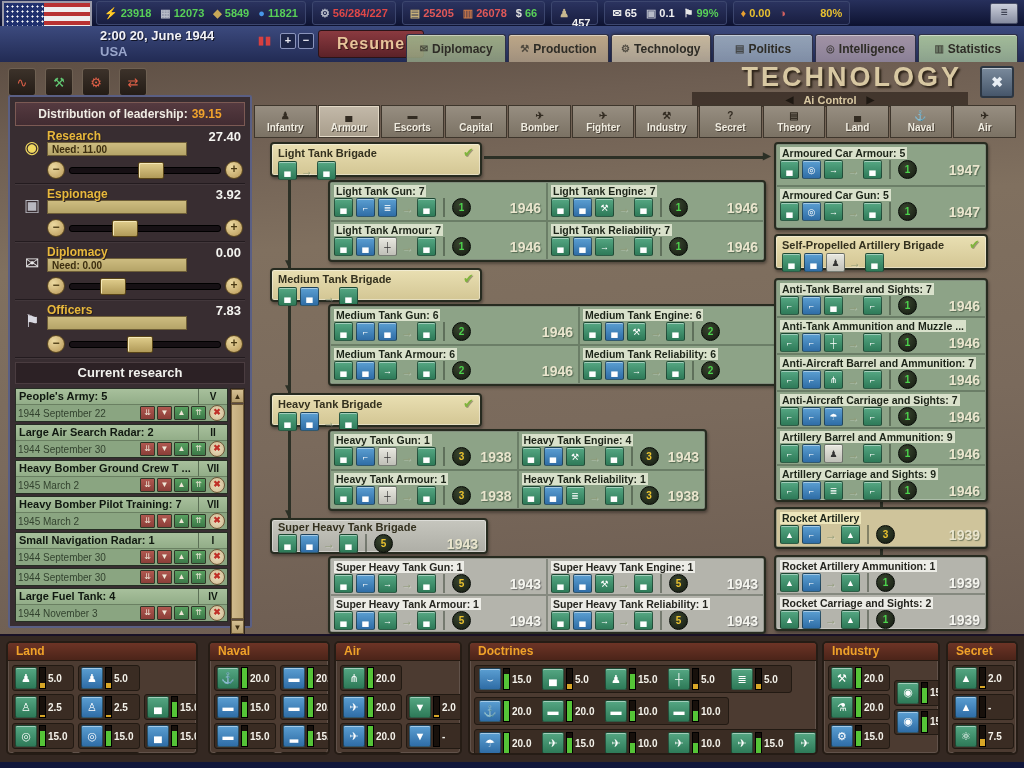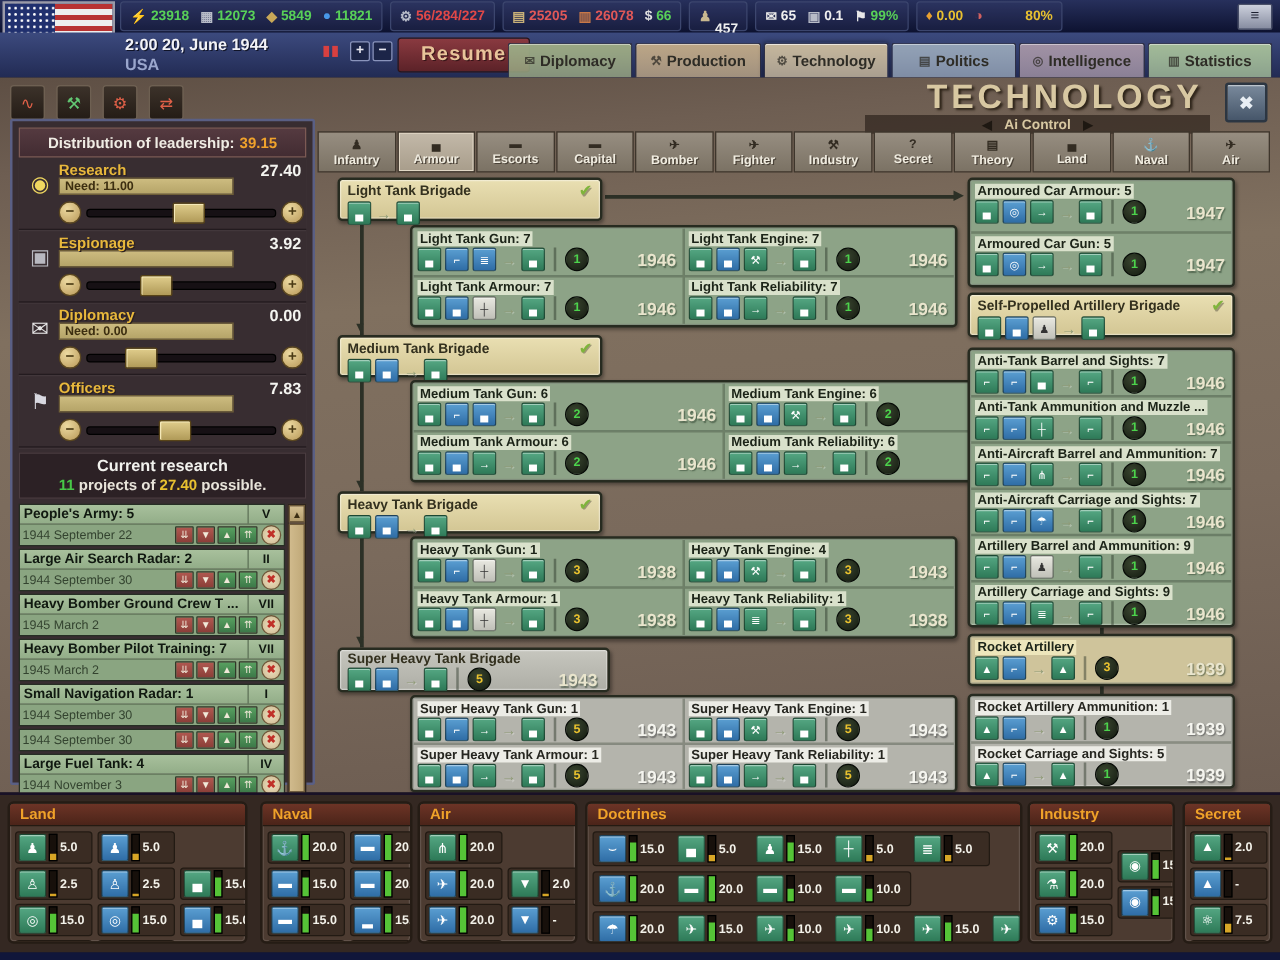--- a/index.html
+++ b/index.html
@@ -368,21 +368,20 @@
               <div class="sl-track">
                 <div class="sl-handle" style="left: 38%;"></div>
               </div>
               <span class="sl-btn">+</span>
             </div>
           </div>
         </div>
       </div>
     <div class="cr-h">
       <div class="cr-t">Current research</div>
-      <div class="cr-p"><span class="c1">11</span><span> projects of </span><span class="c2">27.40</span><span> possible.</span></div>
     </div>
     <div class="res-wrap">
       <div class="res-list">
           <div class="ritem">
             <div class="rname">
               <span class="rn">People's Army: 5</span>
               <span class="rlvl">V</span>
             </div>
             <div class="rdate">
               <span class="rd">1944 September 22</span>
@@ -721,21 +720,21 @@
             <span class="icsq blue">▄</span>
             <span class="icsq green">→</span>
             <span class="t-arrow">→</span>
             <span class="icsq green">▄</span>
             <span class="t-sep"></span>
             <span class="badge">2</span>
             <span class="t-year">1946</span>
           </div>
         </div>
       </div>
-      <div class="group researched cols2" style="left: 76px; top: 291px; width: 438px; height: 82px;">
+      <div class="group researched cols2" style="left: 76px; top: 291px; width: 379px; height: 82px;">
         <div class="tech">
           <div class="t-name">Heavy Tank Gun: 1</div>
           <div class="t-row">
             <span class="icsq green">▄</span>
             <span class="icsq blue">⌐</span>
             <span class="icsq white">┼</span>
             <span class="t-arrow">→</span>
             <span class="icsq green">▄</span>
             <span class="t-sep"></span>
             <span class="badge yellow">3</span>
@@ -965,21 +964,21 @@
             <span class="icsq green">▲</span>
             <span class="icsq blue">⌐</span>
             <span class="t-arrow">→</span>
             <span class="icsq green">▲</span>
             <span class="t-sep"></span>
             <span class="badge">1</span>
             <span class="t-year">1939</span>
           </div>
         </div>
         <div class="tech">
-          <div class="t-name">Rocket Carriage and Sights: 5</div>
+          <div class="t-name">Rocket Carriage and Sights: 2</div>
           <div class="t-row">
             <span class="icsq green">▲</span>
             <span class="icsq blue">⌐</span>
             <span class="t-arrow">→</span>
             <span class="icsq green">▲</span>
             <span class="t-sep"></span>
             <span class="badge">1</span>
             <span class="t-year">1939</span>
           </div>
         </div>

